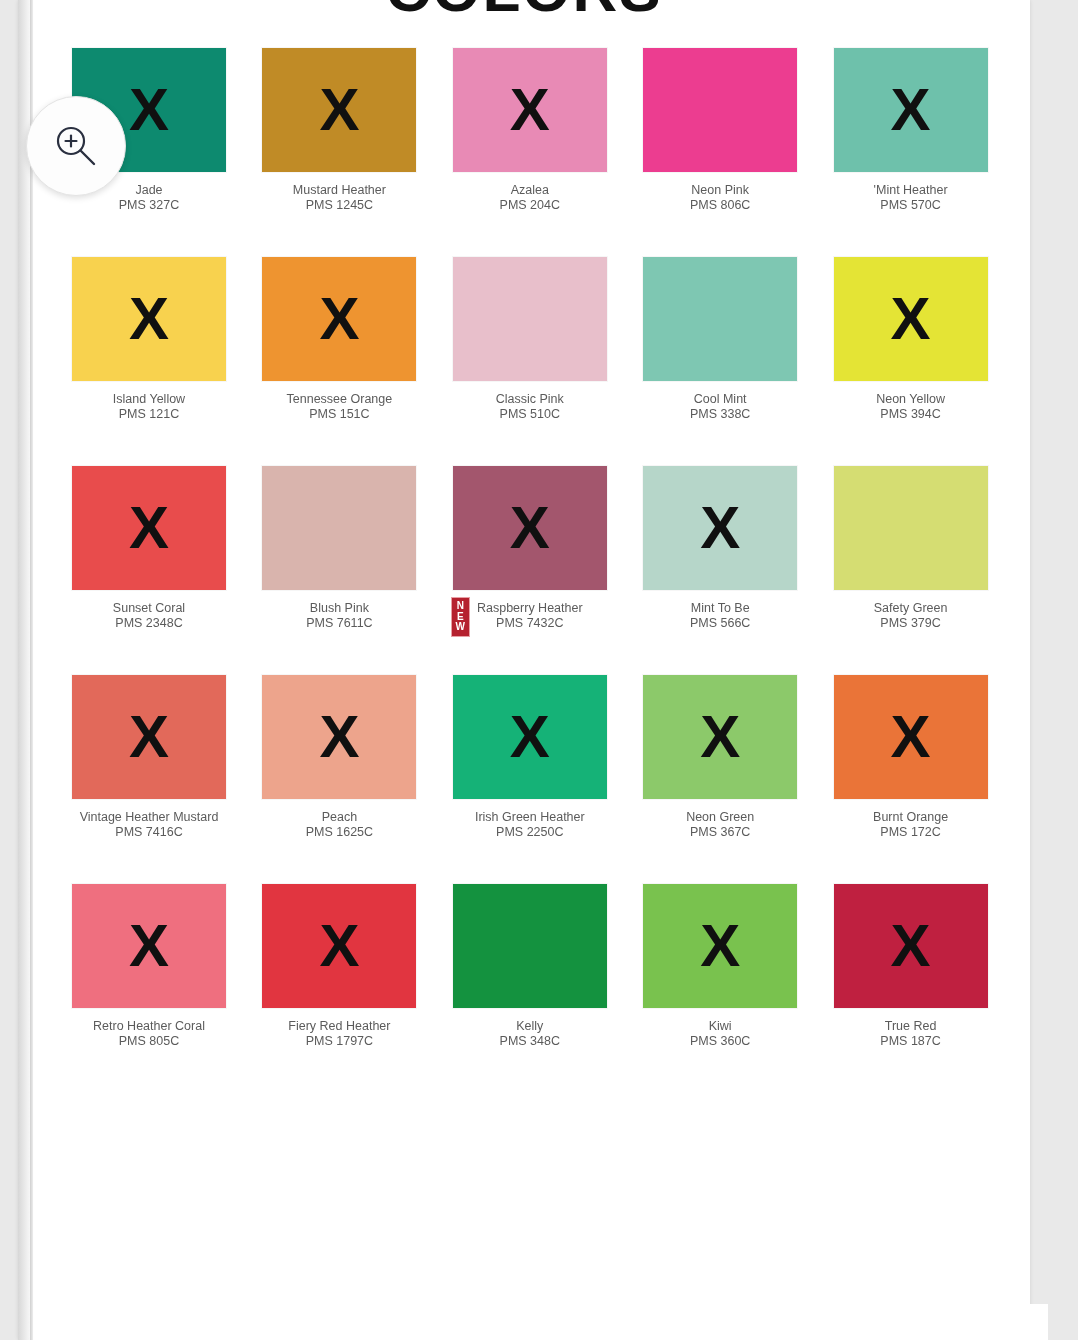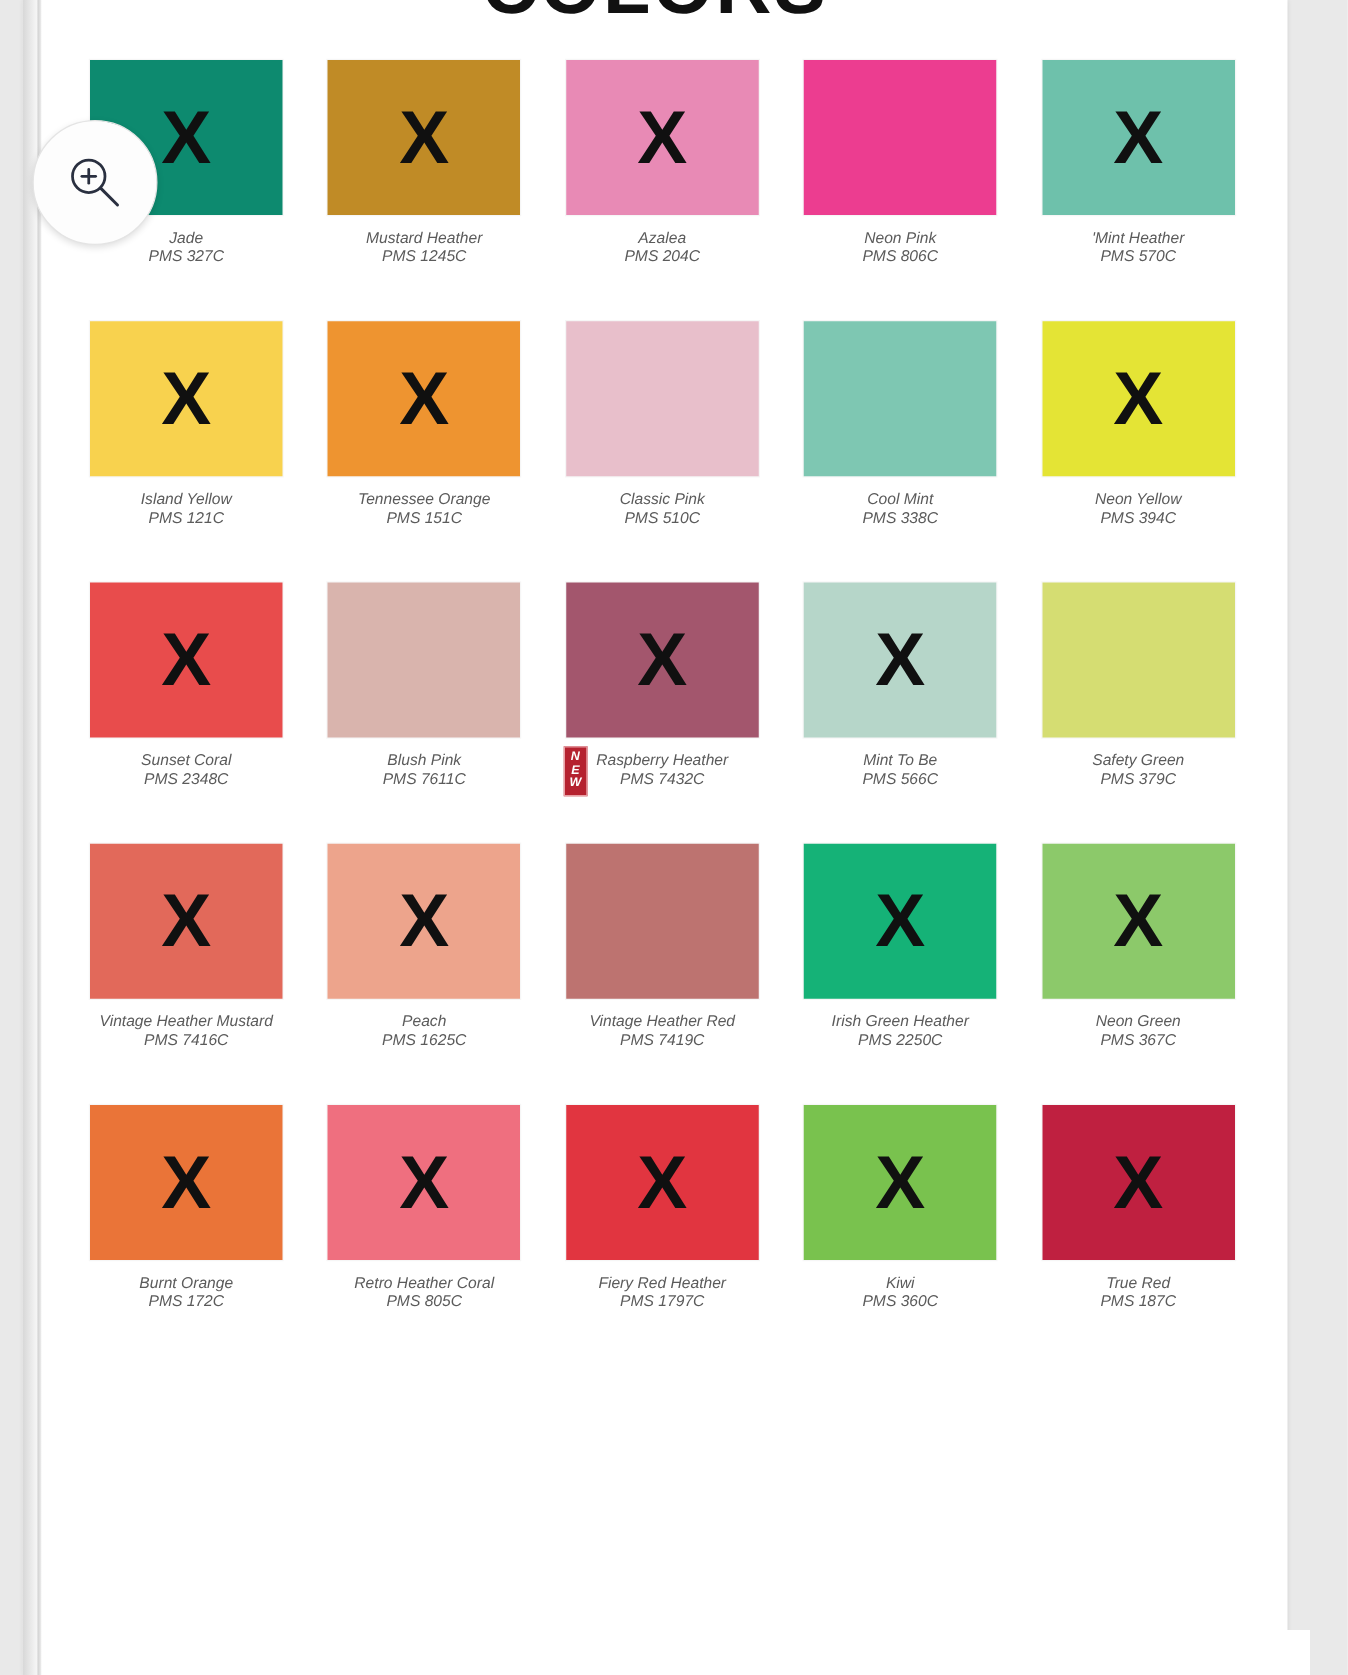--- a/index.html
+++ b/index.html
@@ -100,21 +100,20 @@
   }
 
   .caption {
     margin-top: 11px;
     text-align: center;
     font-size: 12.5px;
     line-height: 15px;
     color: #5b5b5b;
     font-family: "Liberation Sans", sans-serif;
     position: relative;
-    font-style: italic;
   }
   .cap-name { display: block; white-space: nowrap; }
   .cap-pms  { display: block; white-space: nowrap; }
 
   
   .new-badge {
     position: absolute;
     left: 16px;
     top: -4px;
     width: 17px;
@@ -318,27 +317,20 @@
         <div class="cell">
           <div class="swatch" style="background: rgb(237, 164, 140);">
             <div class="xmark">X</div>
           </div>
           <div class="caption">
             <span class="cap-name">Peach</span>
             <span class="cap-pms">PMS 1625C</span>
           </div>
         </div>
         <div class="cell">
-          <div class="swatch" style="background: rgb(189, 115, 112);"></div>
-          <div class="caption">
-            <span class="cap-name">Vintage Heather Red</span>
-            <span class="cap-pms">PMS 7419C</span>
-          </div>
-        </div>
-        <div class="cell">
           <div class="swatch" style="background: rgb(21, 178, 119);">
             <div class="xmark">X</div>
           </div>
           <div class="caption">
             <span class="cap-name">Irish Green Heather</span>
             <span class="cap-pms">PMS 2250C</span>
           </div>
         </div>
         <div class="cell">
           <div class="swatch" style="background: rgb(140, 201, 106);">
@@ -367,20 +359,27 @@
             <span class="cap-pms">PMS 805C</span>
           </div>
         </div>
         <div class="cell">
           <div class="swatch" style="background: rgb(225, 53, 64);">
             <div class="xmark">X</div>
           </div>
           <div class="caption">
             <span class="cap-name">Fiery Red Heather</span>
             <span class="cap-pms">PMS 1797C</span>
+          </div>
+        </div>
+        <div class="cell">
+          <div class="swatch" style="background: rgb(20, 146, 63);"></div>
+          <div class="caption">
+            <span class="cap-name">Kelly</span>
+            <span class="cap-pms">PMS 348C</span>
           </div>
         </div>
         <div class="cell">
           <div class="swatch" style="background: rgb(121, 194, 78);">
             <div class="xmark">X</div>
           </div>
           <div class="caption">
             <span class="cap-name">Kiwi</span>
             <span class="cap-pms">PMS 360C</span>
           </div>

